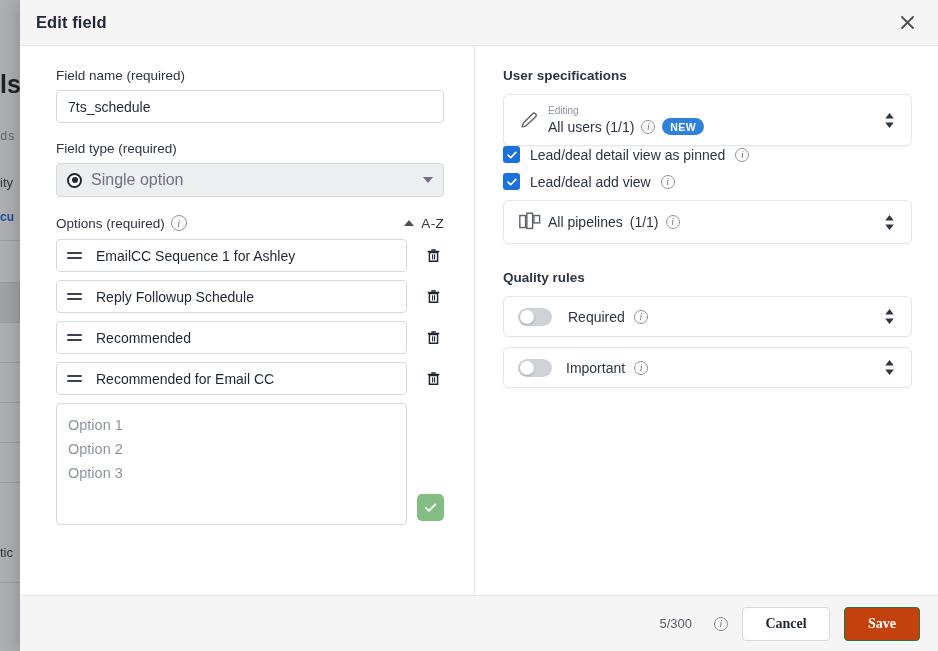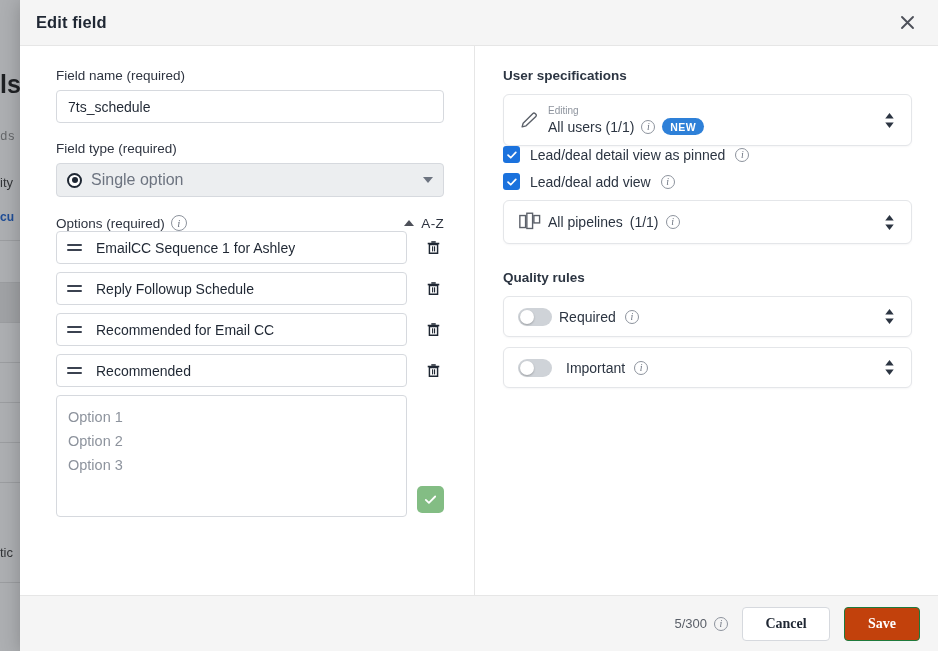--- a/index.html
+++ b/index.html
@@ -159,21 +159,21 @@
     font-family: "Liberation Serif", serif;
     line-height: 1;
     flex: none;
     cursor: pointer;
   }
   .info-icon.big { width: 16px; height: 16px; font-size: 11px; }
 
   #options-head {
     display: flex; align-items: center;
     width: 388px;
-    margin-top: 18px; margin-bottom: 0;
+    margin-top: 18px; margin-bottom: 8px;
   }
   #options-head .field-label { margin-bottom: 0; }
   #sort-btn {
     margin-left: auto;
     display: flex; align-items: center; gap: 7px;
     cursor: pointer;
   }
   .tri-up {
     width: 0; height: 0;
     border-left: 5px solid transparent;
@@ -303,21 +303,21 @@
     height: 56px;
     background: #f5f5f5;
     border-top: 1px solid #e6e6e6;
     display: flex; align-items: center; justify-content: flex-end;
     gap: 14px;
     padding: 0 18px;
     flex: none;
   }
   #counter {
     font-size: 13px; color: #5b6069;
-    display: flex; align-items: center; gap: 7px;
+    display: flex; align-items: center; gap: 22px;
   }
   .btn {
     height: 34px;
     border-radius: 4px;
     font-size: 14px; font-weight: 700;
     font-family: Liberation Serif, serif;
     display: flex; align-items: center; justify-content: center;
     cursor: pointer;
   }
   #cancel-btn {
@@ -423,39 +423,39 @@
                 <rect x="10.6" y="8.6" width="1.3" height="6" fill="#1f2733"></rect>
               </svg>
             </div>
           </div>
           <div class="opt-row">
             <div class="opt-input">
               <span class="drag-handle">
                 <i></i>
                 <i></i>
               </span>
-              <span class="opt-text">Recommended for Email CC</span>
+              <span class="opt-text">Recommended</span>
             </div>
             <div class="trash-btn">
               <svg width="17" height="17" viewBox="0 0 20 20" aria-hidden="true">
                 <path d="M7.4 2.6h5.2v1.8H7.4z" fill="#1f2733"></path>
                 <rect x="3.2" y="4.4" width="13.6" height="1.9" fill="#1f2733"></rect>
                 <path d="M5.2 6.6h9.6v10.2H5.2z" fill="none" stroke="#1f2733" stroke-width="1.7"></path>
                 <rect x="8.3" y="8.6" width="1.3" height="6" fill="#1f2733"></rect>
                 <rect x="10.6" y="8.6" width="1.3" height="6" fill="#1f2733"></rect>
               </svg>
             </div>
           </div>
           <div class="opt-row">
             <div class="opt-input">
               <span class="drag-handle">
                 <i></i>
                 <i></i>
               </span>
-              <span class="opt-text">Recommended</span>
+              <span class="opt-text">Recommended for Email CC</span>
             </div>
             <div class="trash-btn">
               <svg width="17" height="17" viewBox="0 0 20 20" aria-hidden="true">
                 <path d="M7.4 2.6h5.2v1.8H7.4z" fill="#1f2733"></path>
                 <rect x="3.2" y="4.4" width="13.6" height="1.9" fill="#1f2733"></rect>
                 <path d="M5.2 6.6h9.6v10.2H5.2z" fill="none" stroke="#1f2733" stroke-width="1.7"></path>
                 <rect x="8.3" y="8.6" width="1.3" height="6" fill="#1f2733"></rect>
                 <rect x="10.6" y="8.6" width="1.3" height="6" fill="#1f2733"></rect>
               </svg>
             </div>
@@ -543,21 +543,21 @@
         </div>
       </div>
 
       <div class="section-title spaced">Quality rules</div>
 
       <div id="rules-list">
           <div class="card">
             <span class="toggle">
               <span class="knob"></span>
             </span>
-            <span class="check-label" style="margin-left:7px">Required</span>
+            <span class="check-label" style="margin-left:16px">Required</span>
             <span class="info-icon" style="margin-left:9px">i</span>
             <span class="updown">
               <svg width="15" height="19" viewBox="0 0 14 18">
                 <path d="M7 2 L11 7 L3 7 Z" fill="#2c3542"></path>
                 <path d="M7 16 L11 11 L3 11 Z" fill="#2c3542"></path>
               </svg>
             </span>
           </div>
           <div class="card">
             <span class="toggle">

